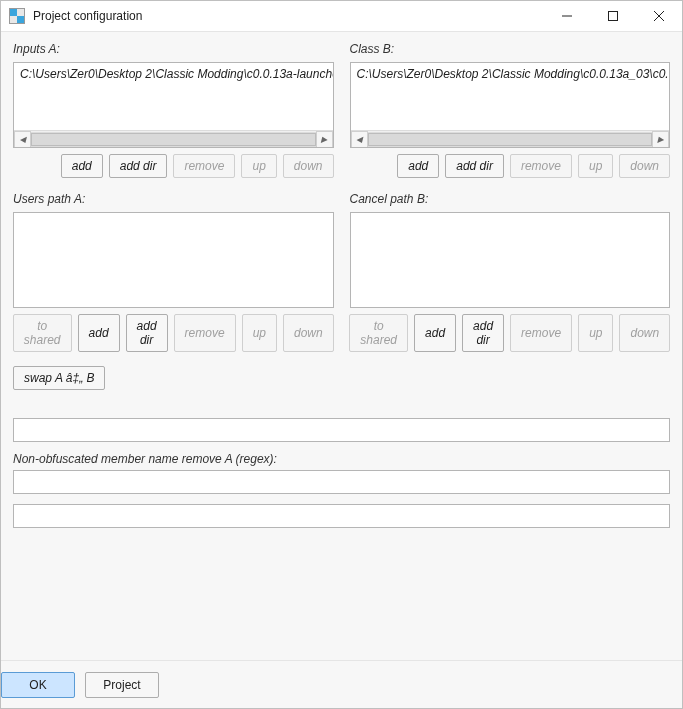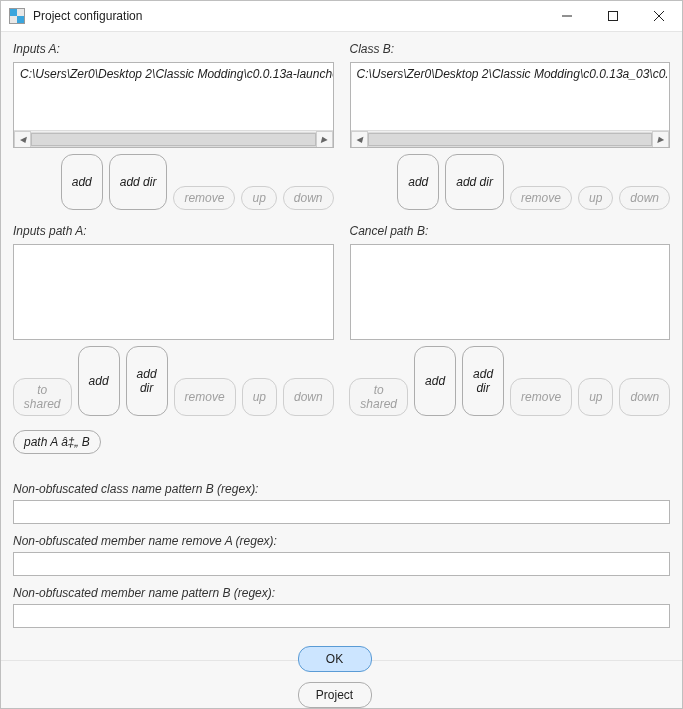--- a/index.html
+++ b/index.html
@@ -66,49 +66,48 @@
   .hscroll .thumb { position:absolute; left:0; top:0; bottom:0; width:100%; background:#d9d9d9; border:1px solid #bcbcbc; }
 
   .btnrow { display: flex; gap: 6px; margin-top: 6px; justify-content: flex-end; }
   .btnrow.classpath { justify-content: center; }
 
   button.btn {
     font: inherit; font-size: 12px;
     padding: 4px 10px;
     background: #f7f7f7;
     border: 1px solid #adadad;
-    border-radius: 12px;
+    border-radius: 2px;
     cursor: default;
     color: #222;
   }
-  button.btn:disabled { color: #a0a0a0; border-color: #cfcfcf; background: #f5f5f5; margin-top: 32px; }
+  button.btn:disabled { color: #a0a0a0; border-color: #cfcfcf; background: #f5f5f5; }
   button.btn.primary { background: #cce5ff; border-color: #5a9bd5; }
 
   .classlist {
     background: #fff; border: 1px solid #b5b5b5;
     height: 96px; margin-top: 4px;
   }
 
   .swap-row { margin-top: 14px; }
 
   .fields { margin-top: 28px; }
   .field { margin-bottom: 10px; }
   .field .label { margin-bottom: 4px; }
   .field input[type=text] {
     width: 100%; font: inherit; font-size: 12px;
     padding: 4px 6px;
     border: 1px solid #b5b5b5; background: #fff;
   }
 
   .footer {
     height: 48px; border-top: 1px solid #e5e5e5;
-    display: flex; align-items: center; justify-content: flex-end;
+    display: flex; align-items: center; justify-content: flex-start;
     gap: 10px; padding-right: 14px;
     background: #f7f7f7;
-    flex-direction: column;
   }
   .footer .btn { min-width: 74px; padding: 5px 10px; }
 
   .section-gap { height: 14px; }
 </style>
 </head>
 <body>
 
 <div class="window">
   <div class="titlebar">
@@ -180,21 +179,21 @@
           <button class="btn" disabled="">up</button>
           <button class="btn" disabled="">down</button>
         </div>
       </div>
     </div>
 
     <div class="section-gap"></div>
 
     <div class="cols">
       <div class="col">
-        <div class="label">Inputs path A:</div>
+        <div class="label">Users path A:</div>
         <div class="classlist"></div>
         <div class="btnrow classpath">
           <button class="btn" disabled="">to shared</button>
           <button class="btn">add</button>
           <button class="btn">add dir</button>
           <button class="btn" disabled="">remove</button>
           <button class="btn" disabled="">up</button>
           <button class="btn" disabled="">down</button>
         </div>
       </div>
@@ -207,34 +206,32 @@
           <button class="btn">add</button>
           <button class="btn">add dir</button>
           <button class="btn" disabled="">remove</button>
           <button class="btn" disabled="">up</button>
           <button class="btn" disabled="">down</button>
         </div>
       </div>
     </div>
 
     <div class="swap-row">
-      <button class="btn">path A â‡„ B</button>
+      <button class="btn">swap A â‡„ B</button>
     </div>
 
     <div class="fields">
       <div class="field">
-        <div class="label">Non-obfuscated class name pattern B (regex):</div>
         <input type="text" value="" style="">
       </div>
       <div class="field">
         <div class="label">Non-obfuscated member name remove A (regex):</div>
         <input type="text" value="" style="">
       </div>
       <div class="field">
-        <div class="label">Non-obfuscated member name pattern B (regex):</div>
         <input type="text" value="" style="">
       </div>
     </div>
 
   </div>
 
   <div class="footer">
     <button class="btn primary">OK</button>
     <button class="btn">Project</button>
   </div>

